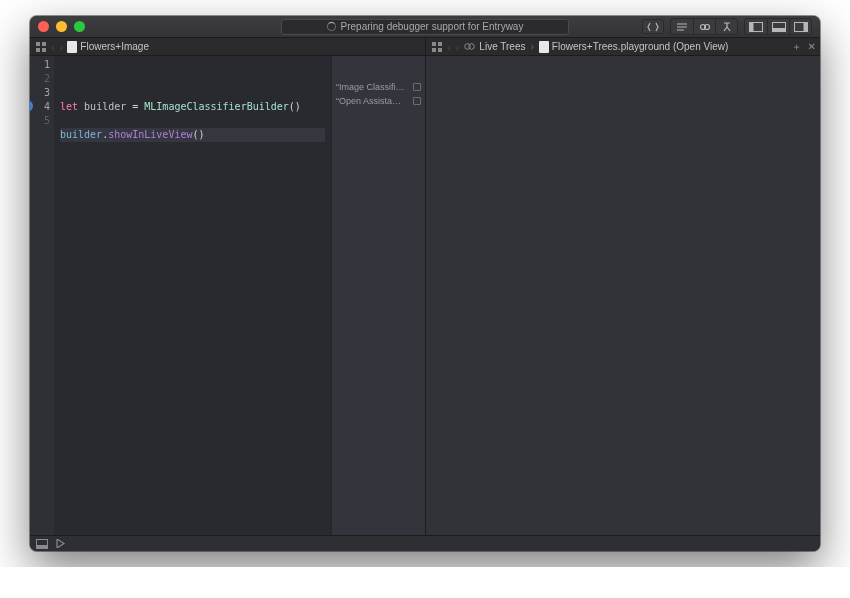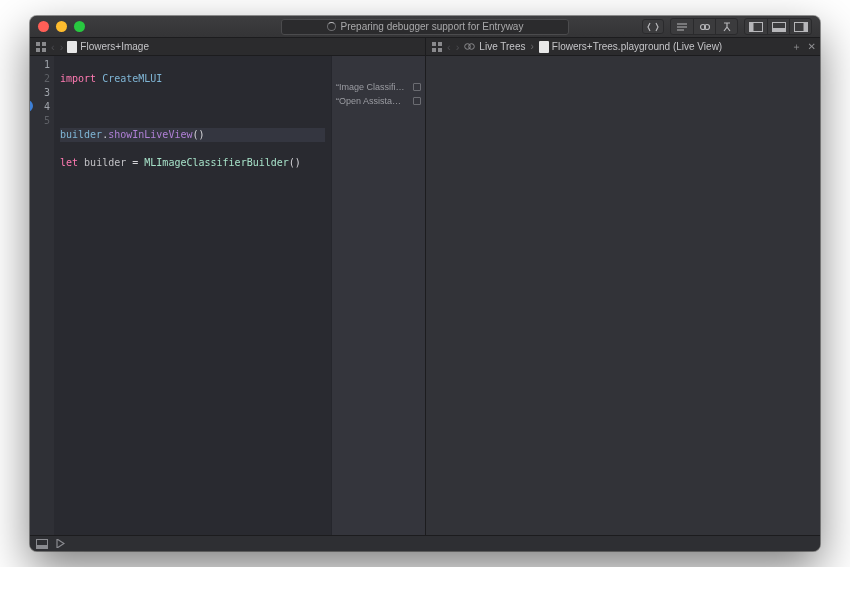--- a/index.html
+++ b/index.html
@@ -316,45 +316,44 @@
       <span class="nav-chev disabled">›</span>
       <span class="nav-icon">
         <svg width="11" height="9" viewBox="0 0 11 9">
             <circle cx="3.5" cy="4.5" r="2.8" stroke="#8a8a8d" fill="none"></circle>
             <circle cx="7.5" cy="4.5" r="2.8" stroke="#8a8a8d" fill="none"></circle>
           </svg>
       </span>
       <span class="crumb">Live Trees</span>
       <span class="crumb-sep">›</span>
       <span class="file-icon"></span>
-      <span class="crumb">Flowers+Trees.playground (Live View)</span>
+      <span class="crumb">Flowers+Trees.playground (Open View)</span>
       <span class="nav-spacer"></span>
       <span class="nav-right-icons">
         <span>＋</span>
         <span>✕</span>
       </span>
     </div>
   </div>
 
   <div class="content">
     <div class="editor-pane">
       <div class="editor-body">
         <div class="gutter">
           <div class="run-marker"></div>
           <div class="ln hl">1</div>
           <div class="ln">2</div>
           <div class="ln hl">3</div>
           <div class="ln hl">4</div>
           <div class="ln">5</div>
         </div>
         <div class="code">
-<span class="line"><span class="tok-key">import</span> <span class="tok-id">CreateMLUI</span></span>
 <span class="line"></span>
+<span class="line"><span class="tok-key">let</span> <span class="tok-def">builder</span><span> = </span><span class="tok-type">MLImageClassifierBuilder</span><span>()</span></span>
 <span class="line current"><span class="tok-id">builder</span><span>.</span><span class="tok-fn">showInLiveView</span><span>()</span></span>
-<span class="line"><span class="tok-key">let</span> <span class="tok-def">builder</span><span> = </span><span class="tok-type">MLImageClassifierBuilder</span><span>()</span></span>
         </div>
         <div class="results-col">
           <div class="result-row">
             <span class="result-txt">“Image Classifier Build…</span>
             <span class="box"></span>
           </div>
           <div class="result-row">
             <span class="result-txt">“Open Assistant Editor…</span>
             <span class="box"></span>
           </div>

